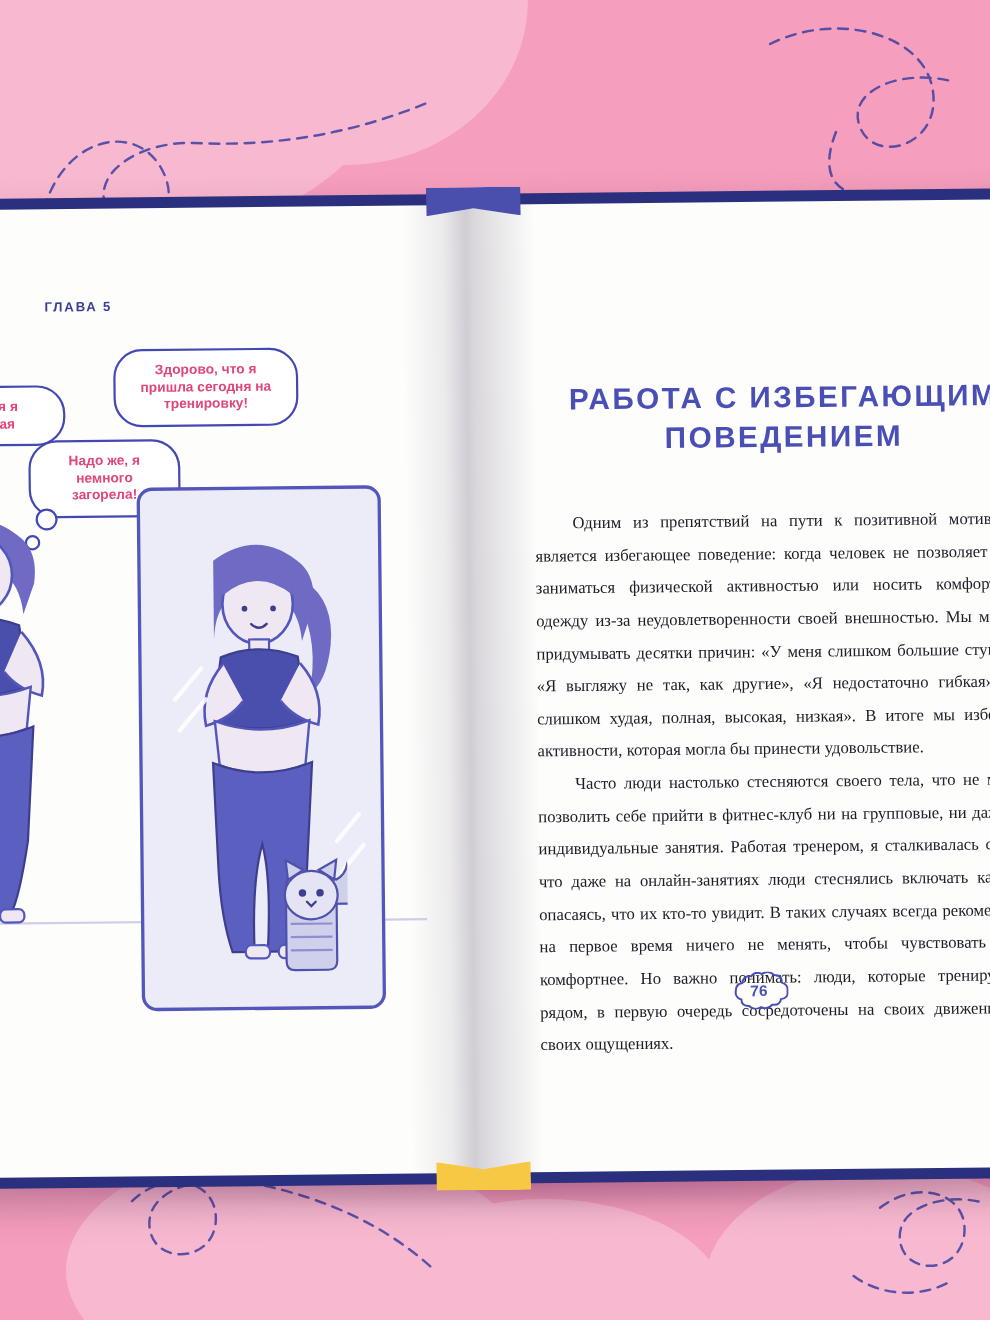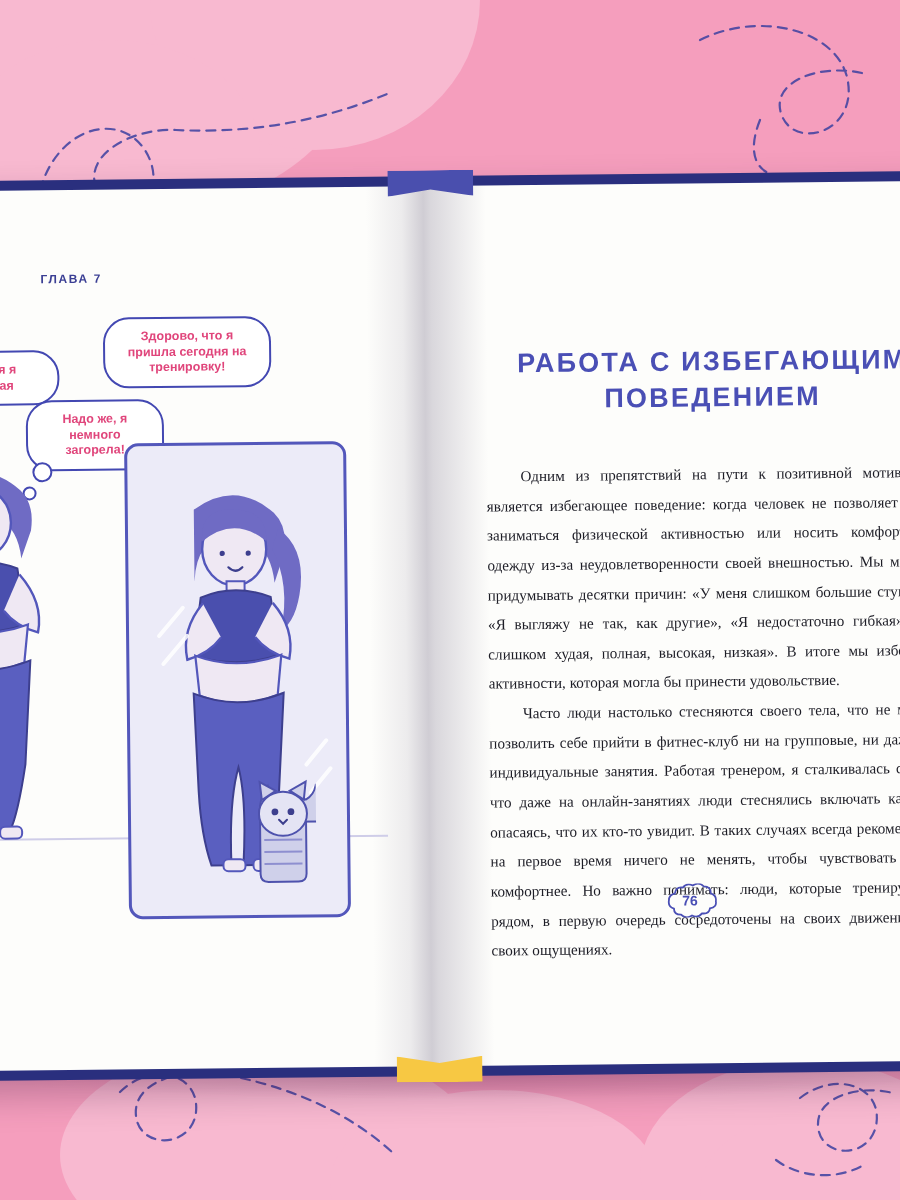--- a/index.html
+++ b/index.html
@@ -265,21 +265,21 @@
   <div class="book">
     <div class="cover"></div>
     <div class="pages"></div>
 
     <div class="gutter"></div>
     <div class="spine-tab top"></div>
     <div class="spine-tab bottom"></div>
 
     <div class="left-page">
 
-      <div class="chapter-label">ГЛАВА 7</div>
+      <div class="chapter-label">ГЛАВА 5</div>
 
       <div class="bubble b-left">Сегодня я активная</div>
 
       <div class="bubble b-top">Здорово, что я пришла сегодня на тренировку!</div>
 
       <div class="bubble b-mid">Надо же, я немного загорела!</div>
 
       <div class="bubble-dot bd1"></div>
       <div class="bubble-dot bd2"></div>
 

